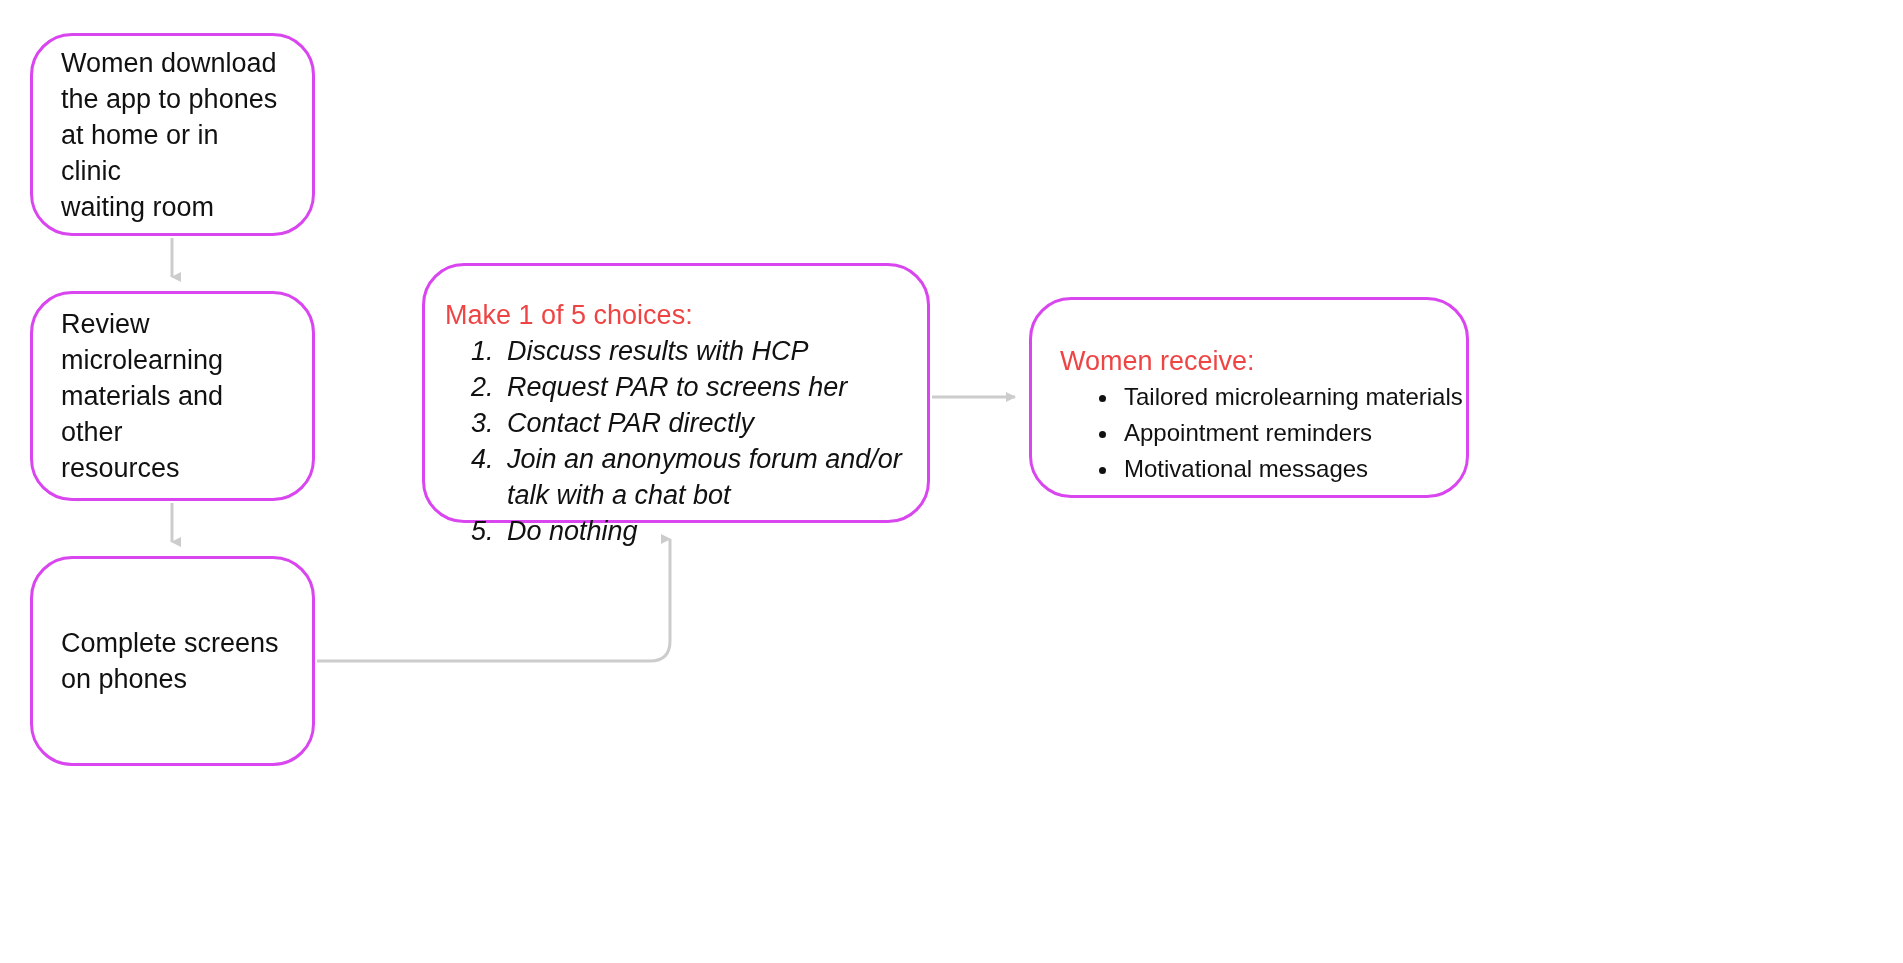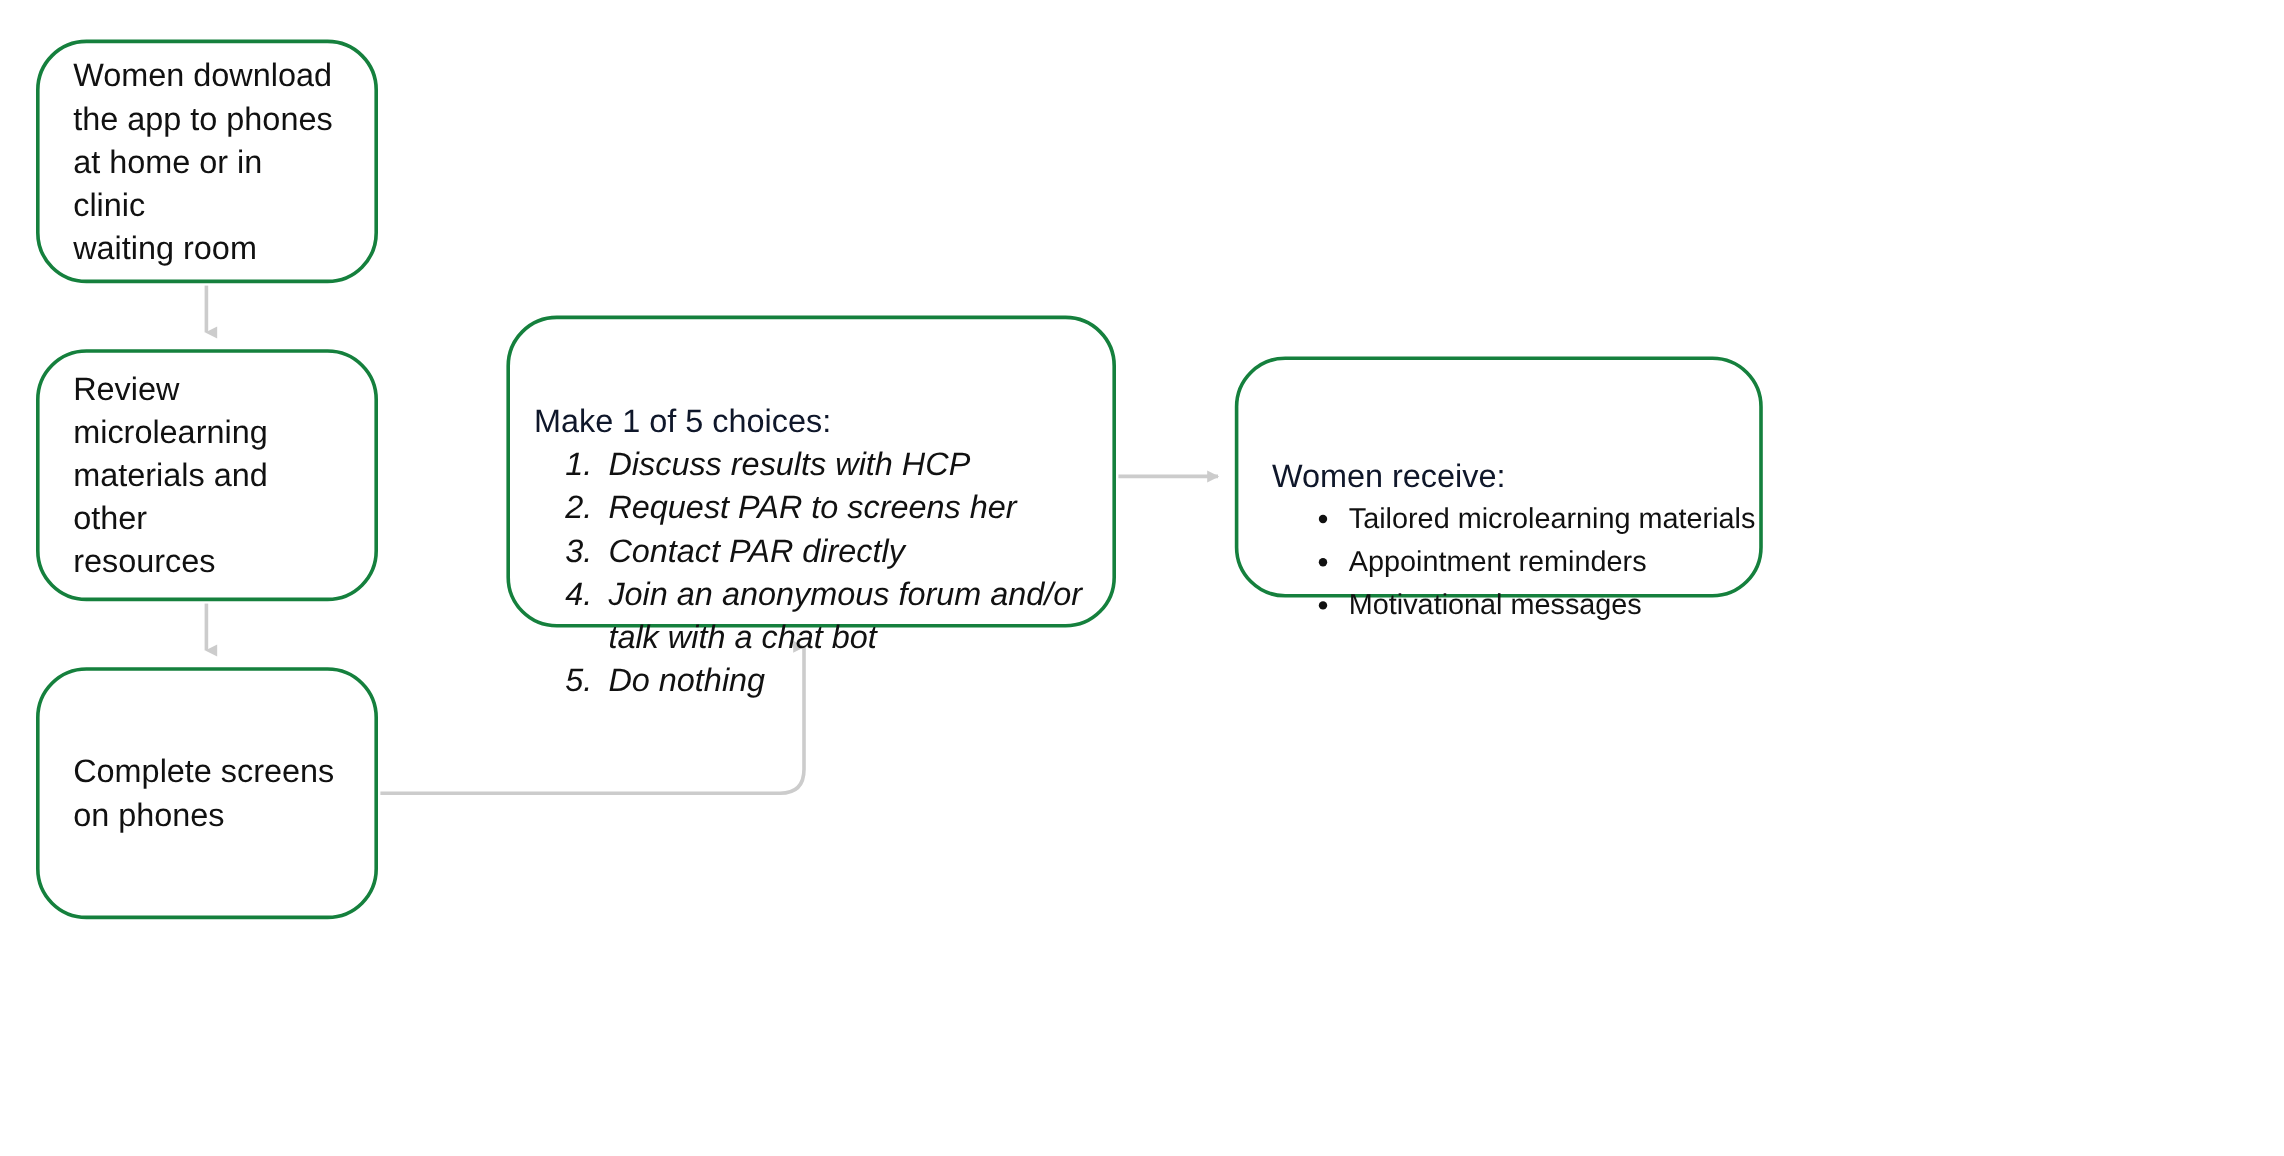--- a/index.html
+++ b/index.html
@@ -23,21 +23,21 @@
     position: absolute;
     left: 0;
     top: 0;
     width: 1903px;
     height: 963px;
     pointer-events: none;
   }
   .node {
     position: absolute;
     box-sizing: border-box;
-    border: 3px solid #15803d;
+    border: 3px solid #d946ef;
     border-radius: 42px;
     background: #ffffff;
     display: flex;
     flex-direction: column;
     justify-content: center;
   }
   .node-text {
     font-size: 27px;
     line-height: 36px;
     color: #111111;
@@ -71,22 +71,21 @@
     left: 1029px; top: 297px; width: 440px; height: 201px;
     justify-content: flex-start;
   }
   #node-receive .receive-inner {
     padding: 43px 0 0 28px;
   }
 
   .lead-line {
     font-size: 27px;
     line-height: 36px;
-    color: #0f172a;
-    margin-top: 36px;
+    color: #ef4444;
   }
   ol.choices-list {
     margin: 0;
     padding: 0 0 0 56px;
     list-style-position: outside;
     list-style-type: decimal;
   }
   ol.choices-list li {
     font-size: 27px;
     line-height: 36px;

